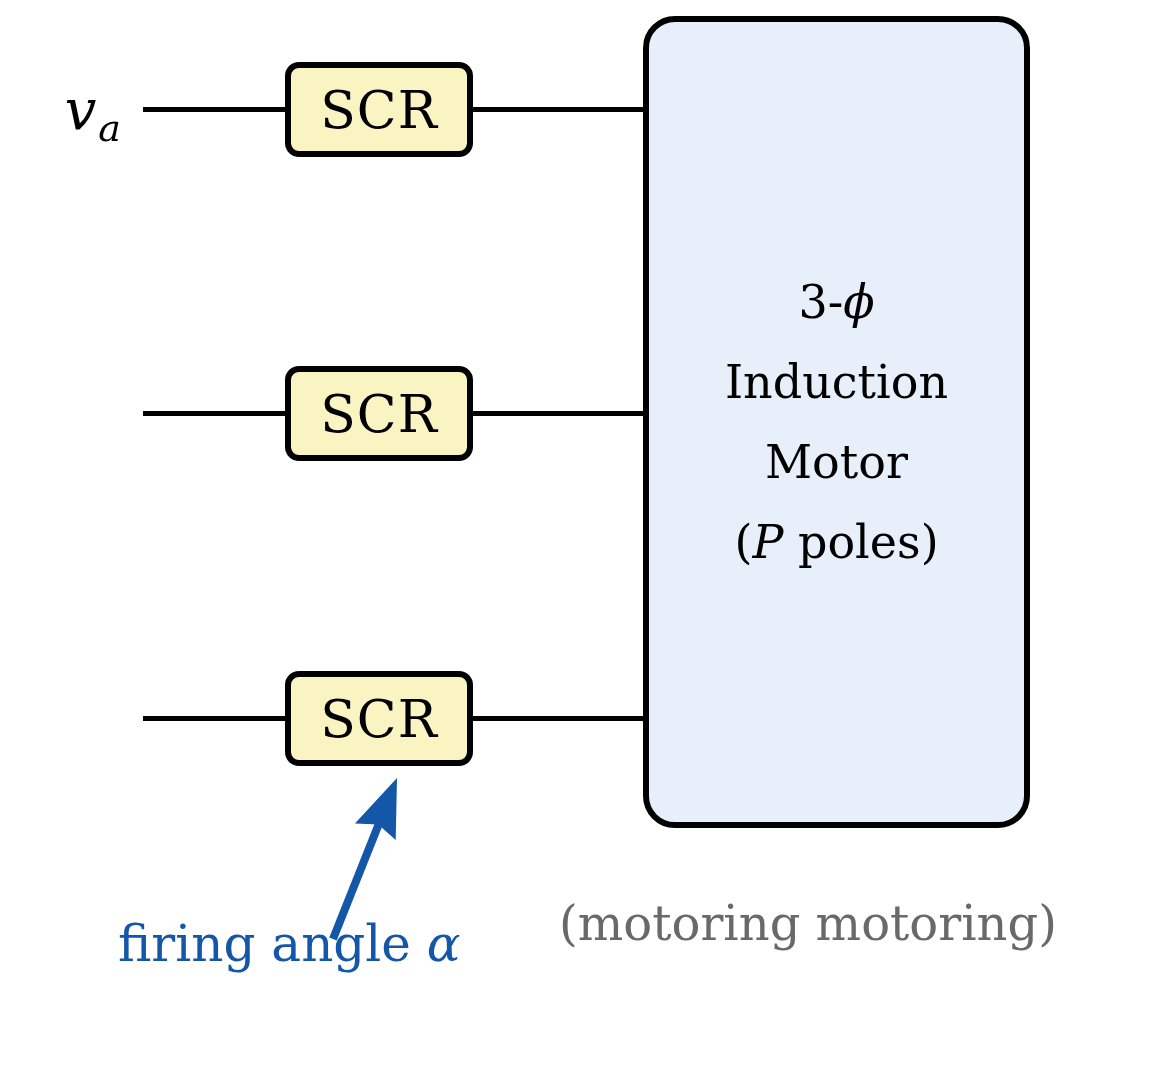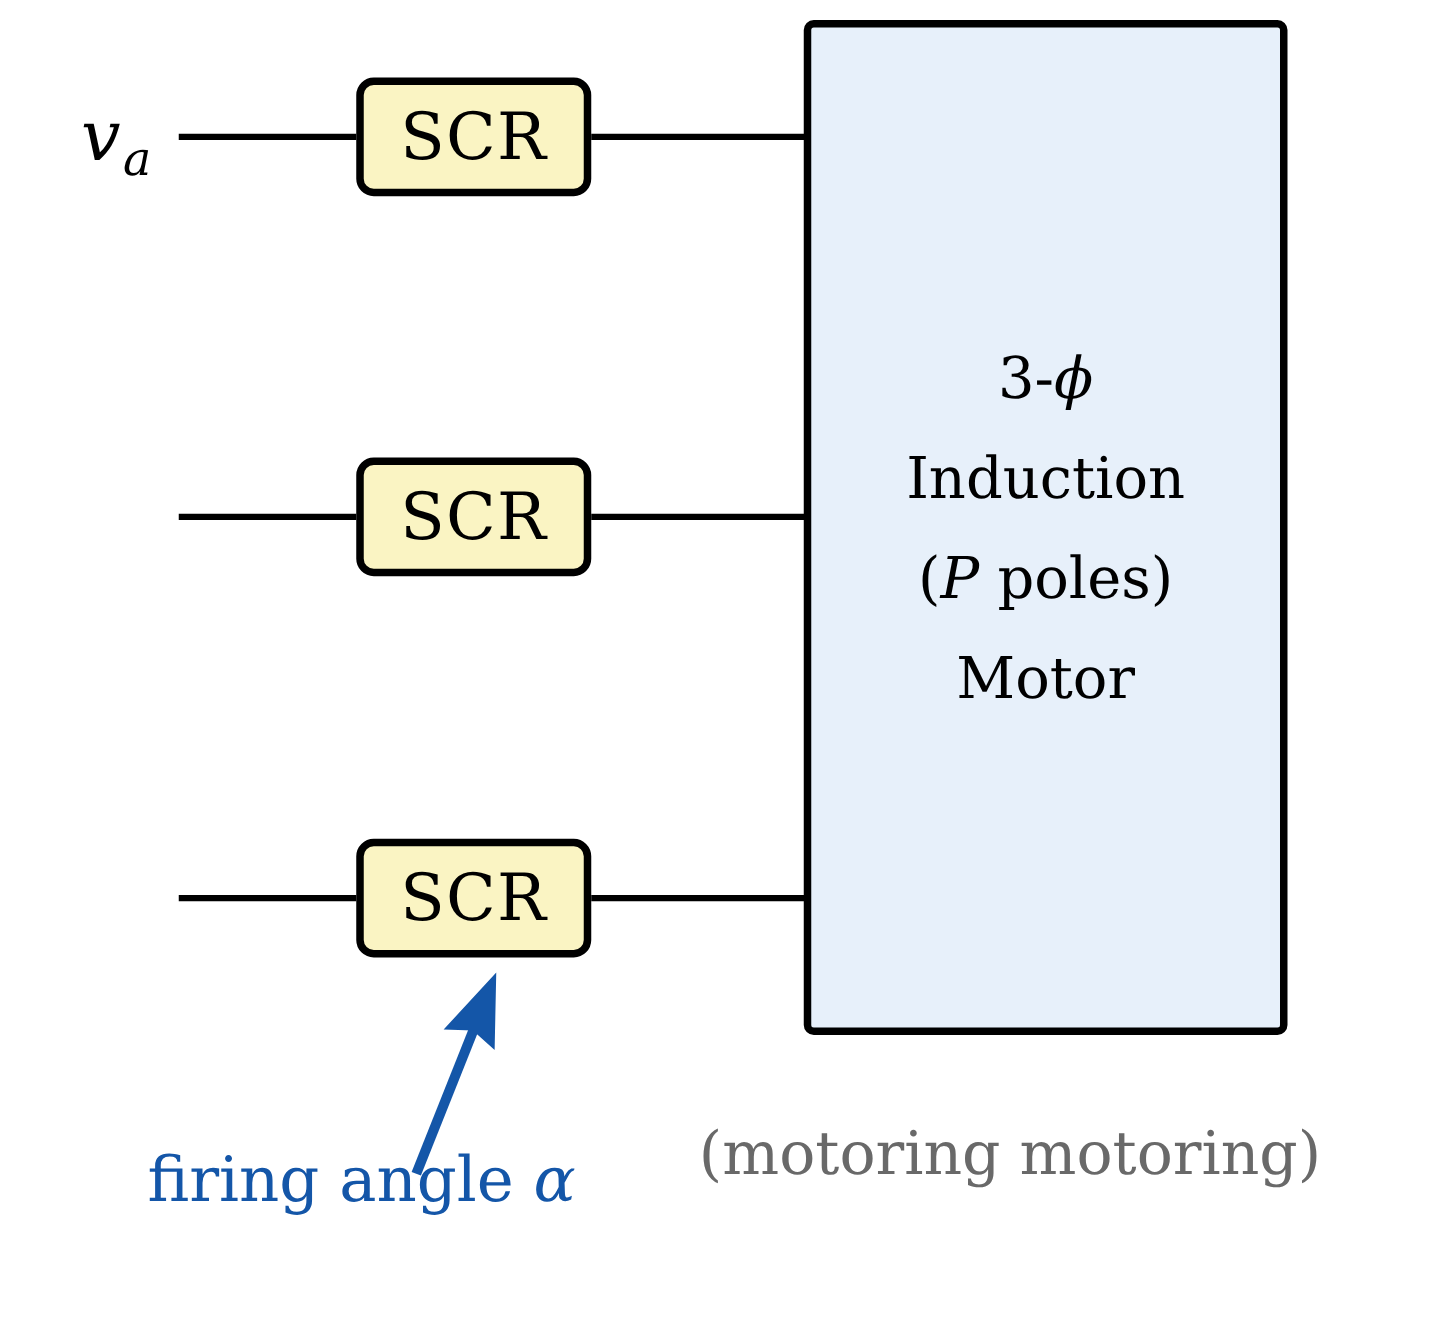--- a/index.html
+++ b/index.html
@@ -61,21 +61,21 @@
     letter-spacing: 1px;
   }
   
   .motor-box {
     position: absolute;
     left: 643px;
     top: 16px;
     width: 387px;
     height: 812px;
     border: 6px solid var(--outline);
-    border-radius: 8px;
+    border-radius: 32px;
     background: var(--motor-fill);
     display: flex;
     flex-direction: column;
     align-items: center;
     justify-content: center;
     font-size: 46px;
     line-height: 80px;
     text-align: center;
   }
   .motor-line { white-space: pre; }
@@ -139,22 +139,22 @@
 
   <div class="wire" style="left:143px; top:716px; width:142px"></div>
   <div class="scr-box" style="top:671px">
       <span>SCR</span>
     </div>
   <div class="wire" style="left:473px; top:716px; width:175px"></div>
 
   <div class="motor-box">
     <div class="motor-line"><span>3-</span><span class="italic-var">ϕ</span></div>
     <div class="motor-line">Induction</div>
+    <div class="motor-line">Motor</div>
     <div class="motor-line"><span>(</span><span class="italic-var">P</span><span> poles)</span></div>
-    <div class="motor-line">Motor</div>
   </div>
 
   <svg class="arrow-svg" width="1162" height="1068" viewBox="0 0 1162 1068">
     <line class="arrow-shaft" x1="333" y1="939" x2="382" y2="816"></line>
     <polygon class="arrow-head" points="397,778 395.7,840 378.3,824.4 354.9,823.6"></polygon>
   </svg>
 
   <div class="firing-label"><span>firing angle </span><span class="sym">α</span></div>
 
   <div class="caption">

